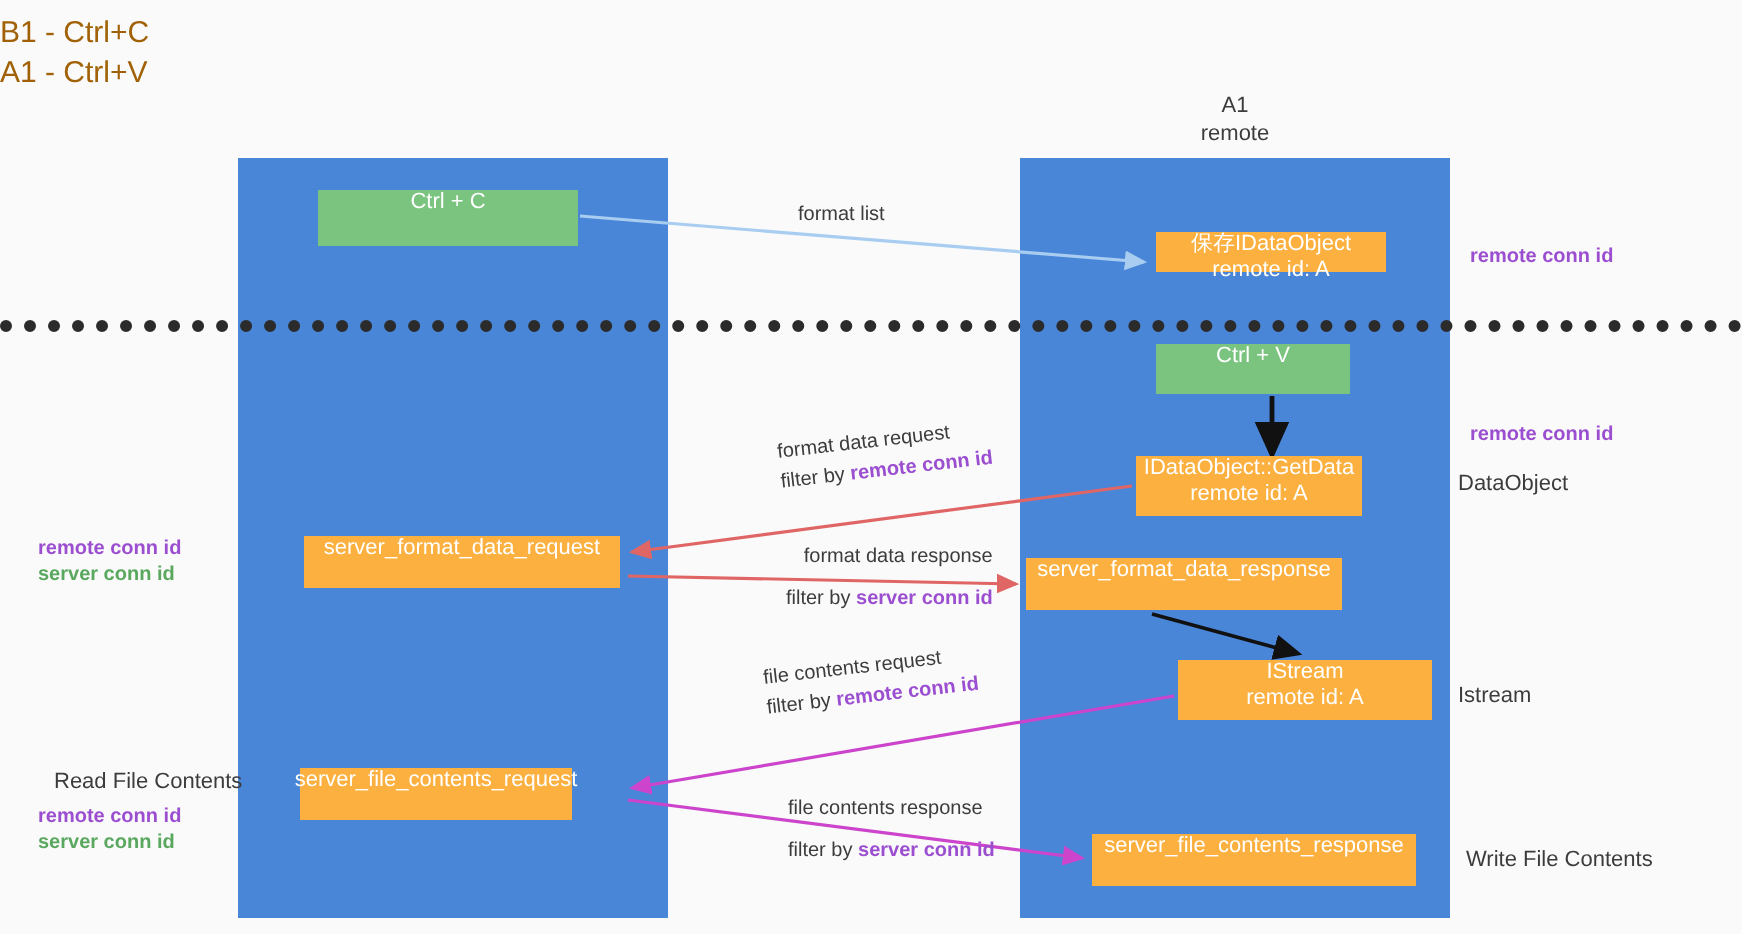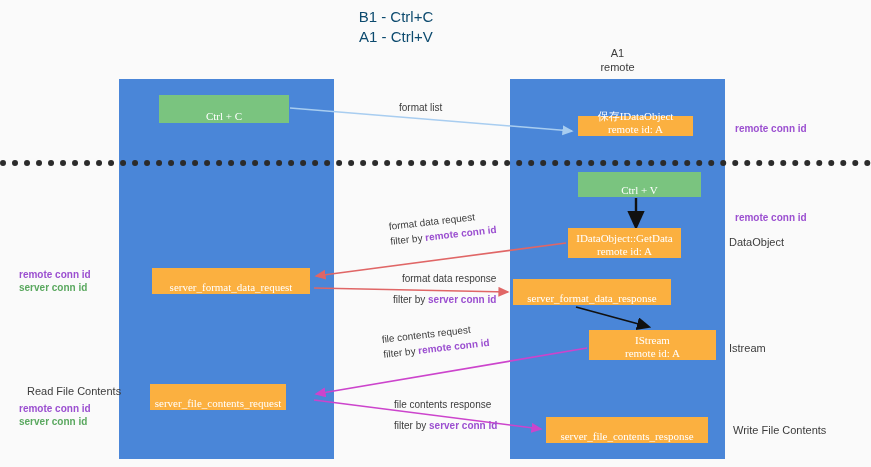--- a/index.html
+++ b/index.html
@@ -17,35 +17,35 @@
   #lane-a1{left:510px;top:79px;width:215px;height:380px;}
 
   
   .lane-head{position:absolute;text-align:center;font-size:11px;color:#3c3c3c;line-height:14px;}
   #head-b1{left:119px;top:46px;width:215px;margin-top:48px;}
   #head-a1{left:510px;top:46px;width:215px;}
   .lane-head .l1{display:block;}
   .lane-head .l2{display:block;}
 
   
-  #title{position:absolute;left:0;top:7px;width:792px;text-align:center;
-         font-size:15px;color:#0c4a6e;line-height:20px;}
+  #title{position:absolute;left:0;top:7px;width:792px;
+         font-size:15px;color:#a16207;line-height:20px;}
   #title span{display:block;}
 
   
   .box{position:absolute;box-sizing:border-box;display:flex;flex-direction:column;
-       align-items:center;justify-content:flex-end;text-align:center;
-       color:#ffffff;font-size:11px;line-height:13px;font-family:Liberation Serif, serif;}
+       align-items:center;justify-content:flex-start;text-align:center;
+       color:#ffffff;font-size:11px;line-height:13px;}
   .box.green{background:#7ac47f;}
   .box.orange{background:#fbb040;}
   .box .sub{display:block;}
 
   #box-ctrlc{left:159px;top:95px;width:130px;height:28px;}
   #box-save-ido{left:578px;top:116px;width:115px;height:20px;}
-  #box-ctrlv{left:578px;top:172px;width:123px;height:25px;}
+  #box-ctrlv{left:578px;top:172px;width:97px;height:25px;}
   #box-getdata{left:568px;top:228px;width:113px;height:30px;}
   #box-sfdreq{left:152px;top:268px;width:158px;height:26px;}
   #box-sfdres{left:513px;top:279px;width:158px;height:26px;}
   #box-istream{left:589px;top:330px;width:127px;height:30px;}
   #box-sfcreq{left:150px;top:384px;width:136px;height:26px;}
   #box-sfcres{left:546px;top:417px;width:162px;height:26px;}
 
   
   #divider{position:absolute;left:0;top:160px;width:871px;height:0;
            border-top:6px dotted #2b2b2b;}

